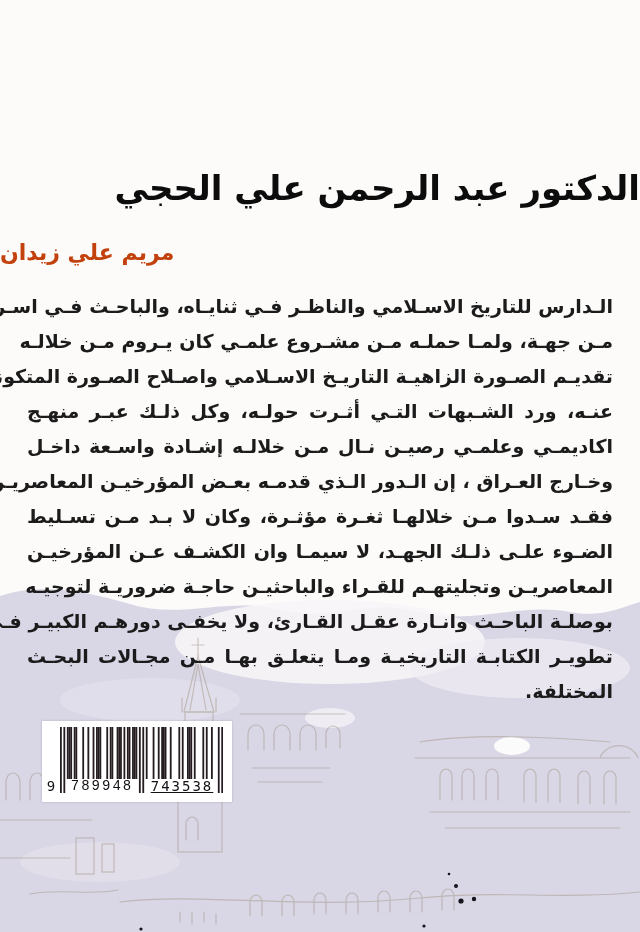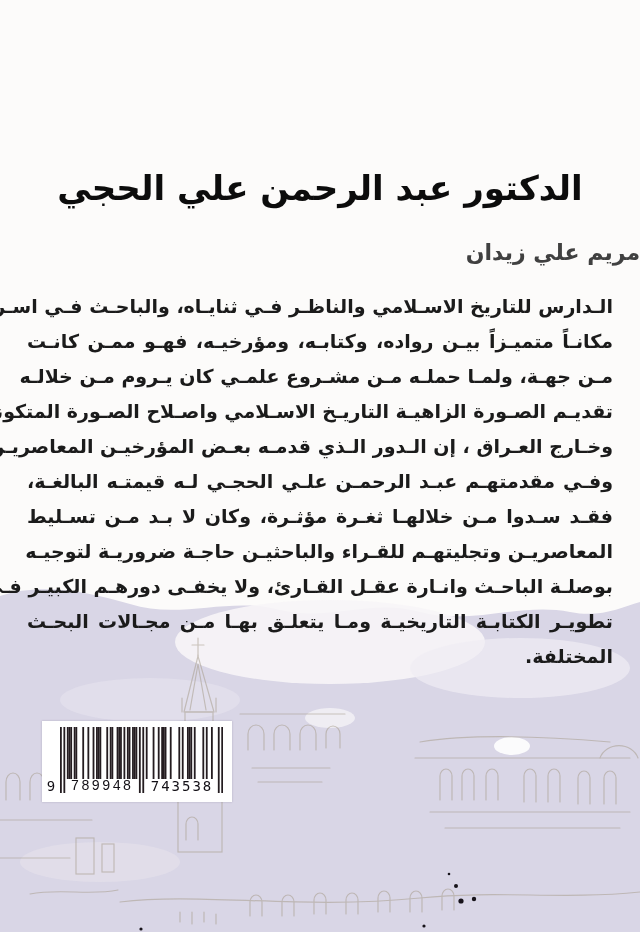--- a/index.html
+++ b/index.html
@@ -10,30 +10,29 @@
     background:#fcfbfa;
     overflow:hidden;
     direction:rtl;
     font-family:"DejaVu Sans", sans-serif;
   }
   .bg-svg{position:absolute;inset:0;z-index:0;}
   .content{position:absolute;inset:0;z-index:1;}
 
   .book-title{
     position:absolute;top:168px;left:0;right:0;
-    text-align:center;
     font-size:34px;font-weight:800;
     color:#0c0c0c;
     letter-spacing:0px;
   }
   .byline{
     position:absolute;top:240px;left:0;right:0;
-    text-align:right;
+    text-align:left;
     font-size:22px;font-weight:700;
-    color:#404040;
+    color:#c2410c;
   }
   .paragraph{
     position:absolute;top:289px;right:27px;left:27px;
     color:#1b1b1b;
   }
   .para-line{
     height:35px;line-height:35px;
     font-size:19px;font-weight:700;
     text-align:justify;
     text-align-last:justify;
@@ -59,21 +58,21 @@
   .bc-num{
     position:absolute;top:57px;
     font-family:"DejaVu Sans Mono", monospace;
     font-size:14px;font-weight:400;color:#131016;
     letter-spacing:2px;
     direction:ltr;
     text-align:center;
   }
   .bc-left{left:3px;width:12px;letter-spacing:0;}
   .bc-g1{left:26px;width:68px;font-family:Liberation Mono, monospace;}
-  .bc-g2{left:106px;width:68px;}
+  .bc-g2{left:106px;width:68px;text-decoration:underline;}
 </style>
 </head>
 <body>
 
 <div class="page">
 
   <svg class="bg-svg" width="640" height="932" viewBox="0 0 640 932" xmlns="http://www.w3.org/2000/svg">
     <g>
       <path d="M0,596 C40,582 90,592 130,604 C180,620 230,596 280,610 C330,622 370,598 420,612
                C470,626 520,602 570,612 C600,618 620,608 640,602 L640,932 L0,932 Z" fill="#d9d6e6"></path>
@@ -149,26 +148,27 @@
   </svg>
 
   <div class="content">
 
     <div class="book-title">الدكتور عبد الرحمن علي الحجي</div>
 
     <div class="byline">مريم علي زيدان</div>
 
     <div class="paragraph">
         <div class="para-line">الـدارس للتاريخ الاسـلامي والناظـر فـي ثنايـاه، والباحـث فـي اسـراره</div>
-        <div class="para-line">مكانـاً متميـزاً بيـن رواده، وكتابـه، ومؤرخيـه، فهـو ممـن كانـت</div>
         <div class="para-line">مـن جهـة، ولمـا حملـه مـن مشـروع علمـي كان يـروم مـن خلالـه</div>
         <div class="para-line">تقديـم الصـورة الزاهيـة التاريـخ الاسـلامي واصـلاح الصـورة المتكونـة</div>
+        <div class="para-line">عنـه، ورد الشـبهات التـي أثـرت حولـه، وكل ذلـك عبـر منهـج</div>
+        <div class="para-line">اكاديمـي وعلمـي رصيـن نـال مـن خلالـه إشـادة واسـعة داخـل</div>
         <div class="para-line">وخـارج العـراق ، إن الـدور الـذي قدمـه بعـض المؤرخيـن المعاصريـن</div>
-        <div class="para-line">وفـي مقدمتهـم عبـد الرحمـن علـي الحجـي لـه قيمتـه البالغـة،</div>
         <div class="para-line">فقـد سـدوا مـن خلالهـا ثغـرة مؤثـرة، وكان لا بـد مـن تسـليط</div>
+        <div class="para-line">الضـوء علـى ذلـك الجهـد، لا سيمـا وان الكشـف عـن المؤرخيـن</div>
         <div class="para-line">المعاصريـن وتجليتهـم للقـراء والباحثيـن حاجـة ضروريـة لتوجيـه</div>
         <div class="para-line">بوصلـة الباحـث وانـارة عقـل القـارئ، ولا يخفـى دورهـم الكبيـر فـي</div>
         <div class="para-line">تطويـر الكتابـة التاريخيـة ومـا يتعلـق بهـا مـن مجـالات البحـث</div>
         <div class="para-line last">المختلفة.</div>
       </div>
 
     <div class="barcode-box">
       <svg class="barcode-bars" viewBox="0 0 95 66" preserveAspectRatio="none" xmlns="http://www.w3.org/2000/svg">
           <rect x="0" y="0" width="1.05" height="66" fill="#241c20"></rect>
           <rect x="2" y="0" width="1.05" height="66" fill="#241c20"></rect>

